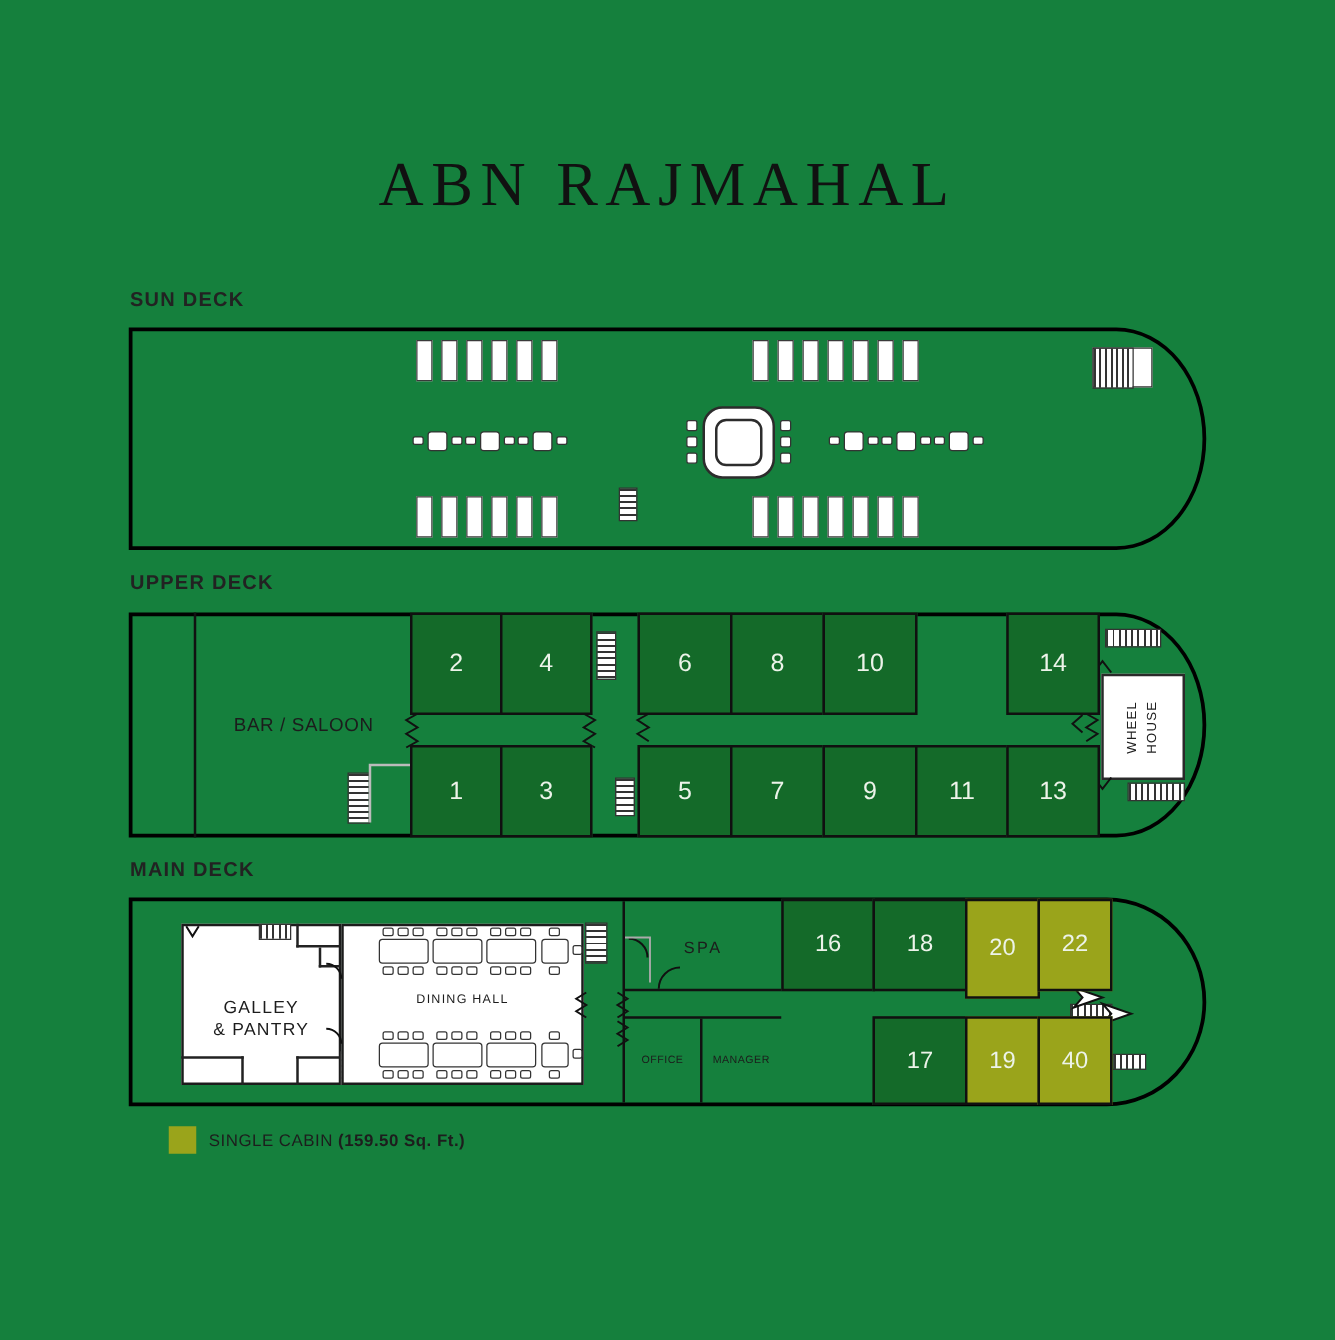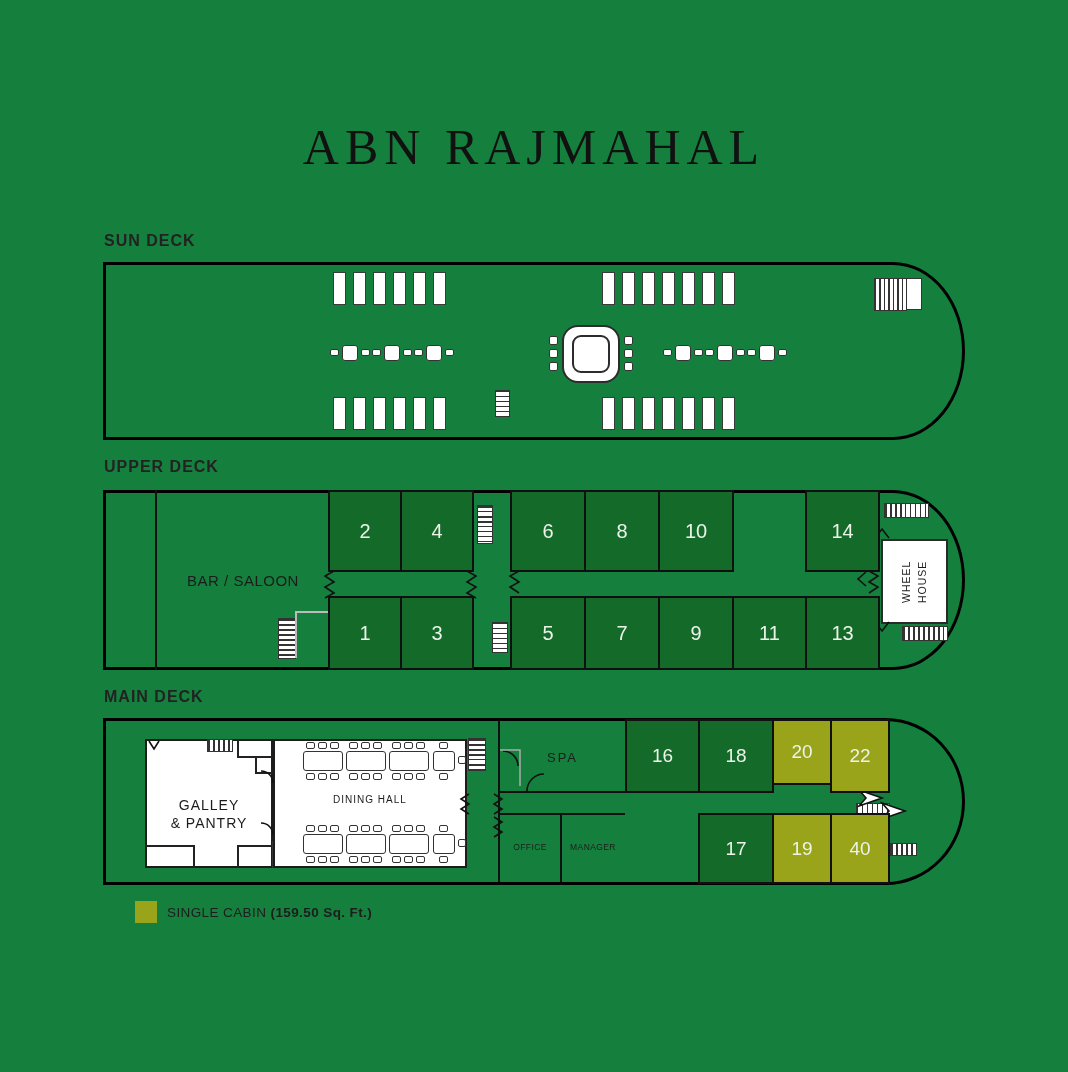--- a/index.html
+++ b/index.html
@@ -224,21 +224,21 @@
       <g stroke="#aaa" stroke-width="1.5" fill="none">
         <path d="M397 32 L417 32 L417 68"></path>
       </g>
       <g stroke="#111" stroke-width="1.6" fill="#fff">
         <path d="M756 72 L779 80 L756 88 L763 80 Z"></path>
         <path d="M779 85 L802 93 L779 101 L786 93 Z"></path>
       </g>
     </svg>
   <div class="cabin twin" style="left: 522px; top: 1px; width: 75px; height: 74px; font-size: 19px;">16</div>
       <div class="cabin twin" style="left: 595px; top: 1px; width: 76px; height: 74px; font-size: 19px;">18</div>
-      <div class="cabin single" style="left: 669px; top: 1px; width: 60px; height: 66px; font-size: 19px;">20</div>
+      <div class="cabin single" style="left: 669px; top: 1px; width: 60px; height: 80px; font-size: 19px;">20</div>
       <div class="cabin single" style="left: 727px; top: 1px; width: 60px; height: 74px; font-size: 19px;">22</div>
       <div class="cabin twin" style="left: 595px; top: 95px; width: 76px; height: 71px; font-size: 19px;">17</div>
       <div class="cabin single" style="left: 669px; top: 95px; width: 60px; height: 71px; font-size: 19px;">19</div>
       <div class="cabin single" style="left: 727px; top: 95px; width: 60px; height: 71px; font-size: 19px;">40</div>
       <div class="chair" style="left: 203px; top: 24px;"></div>
       <div class="chair" style="left: 215px; top: 24px;"></div>
       <div class="chair" style="left: 227px; top: 24px;"></div>
       <div class="tbl" style="left: 200px; top: 33px; width: 40px; height: 20px;"></div>
       <div class="chair" style="left: 203px; top: 55px;"></div>
       <div class="chair" style="left: 215px; top: 55px;"></div>

